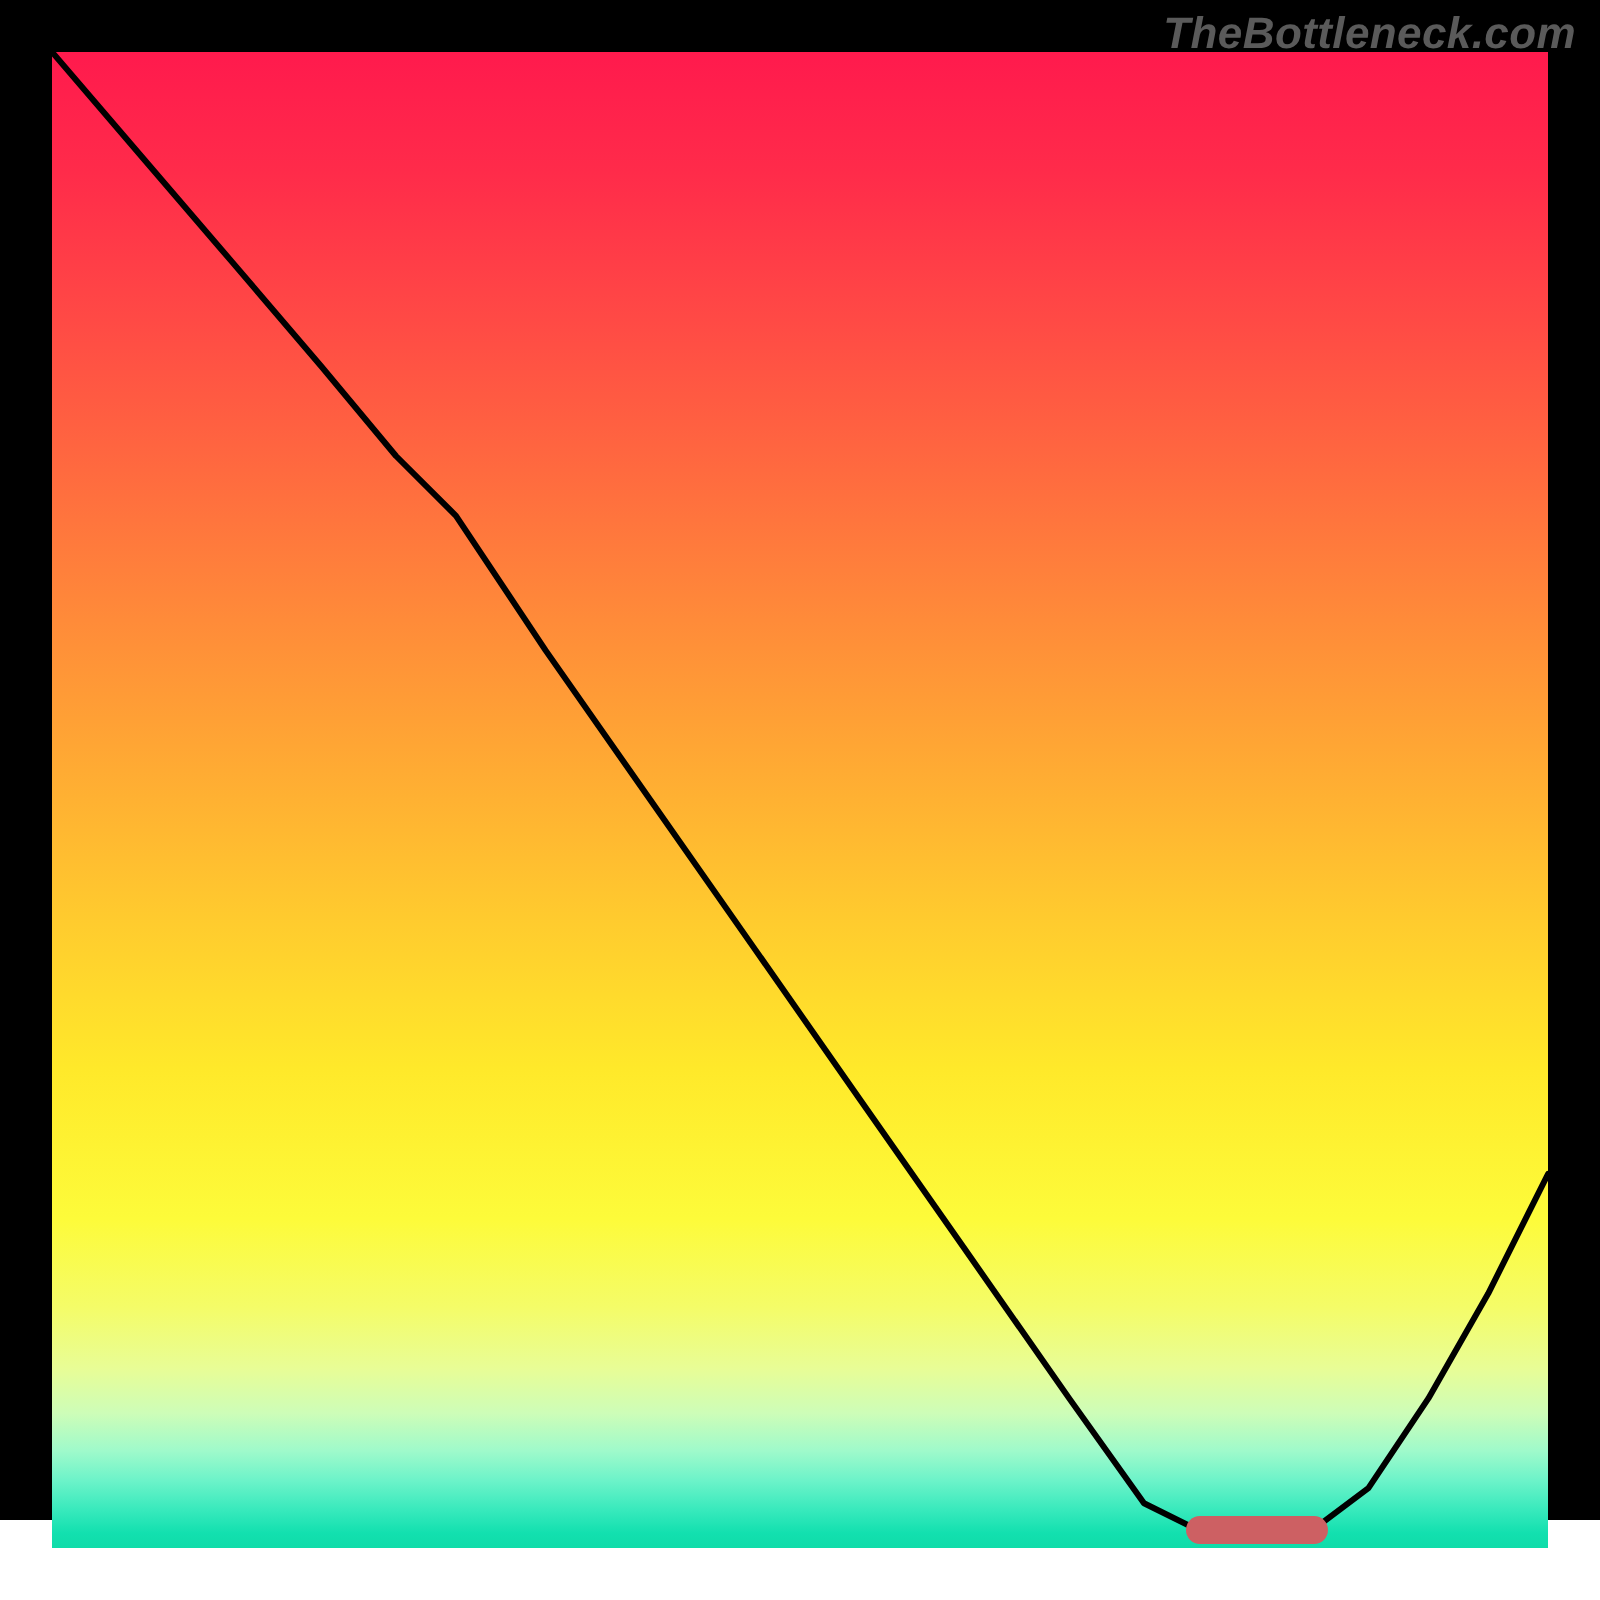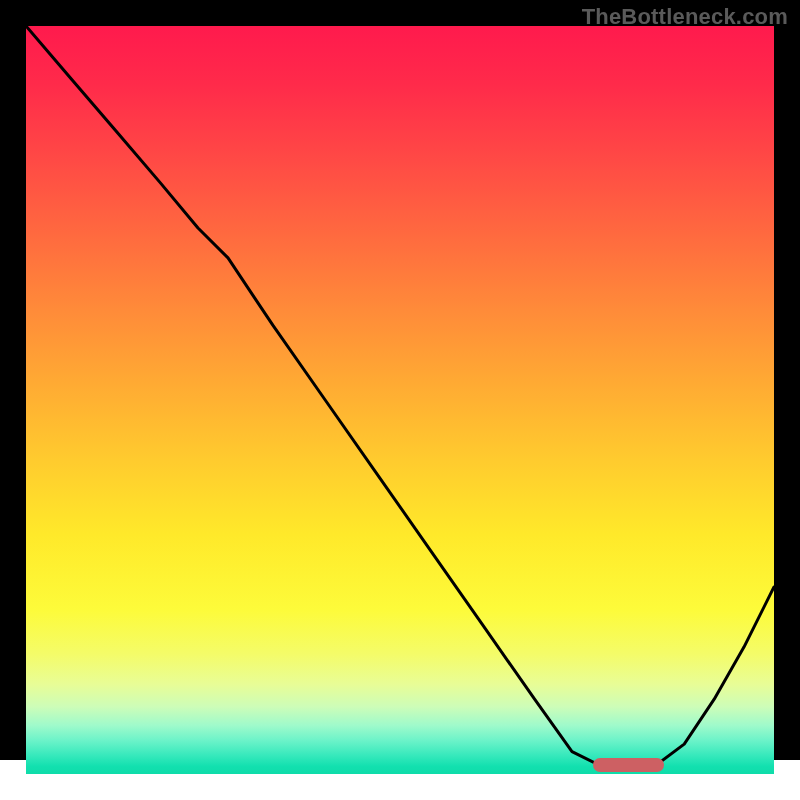--- a/index.html
+++ b/index.html
@@ -2,20 +2,21 @@
 <html><head>
 <meta charset="utf-8">
 <style>
   * { margin: 0; padding: 0; box-sizing: border-box; }
   html, body { width: 800px; height: 800px; overflow: hidden; background: #fff; }
   .frame {
     position: absolute;
     left: 0; top: 0;
     width: 800px; height: 760px;
     background: #000;
+    font-style: italic;
   }
   .plot {
     position: absolute;
     left: 26px;
     top: 26px;
     width: 748px;
     height: 748px;
     overflow: hidden;
   }
   .gradient {

